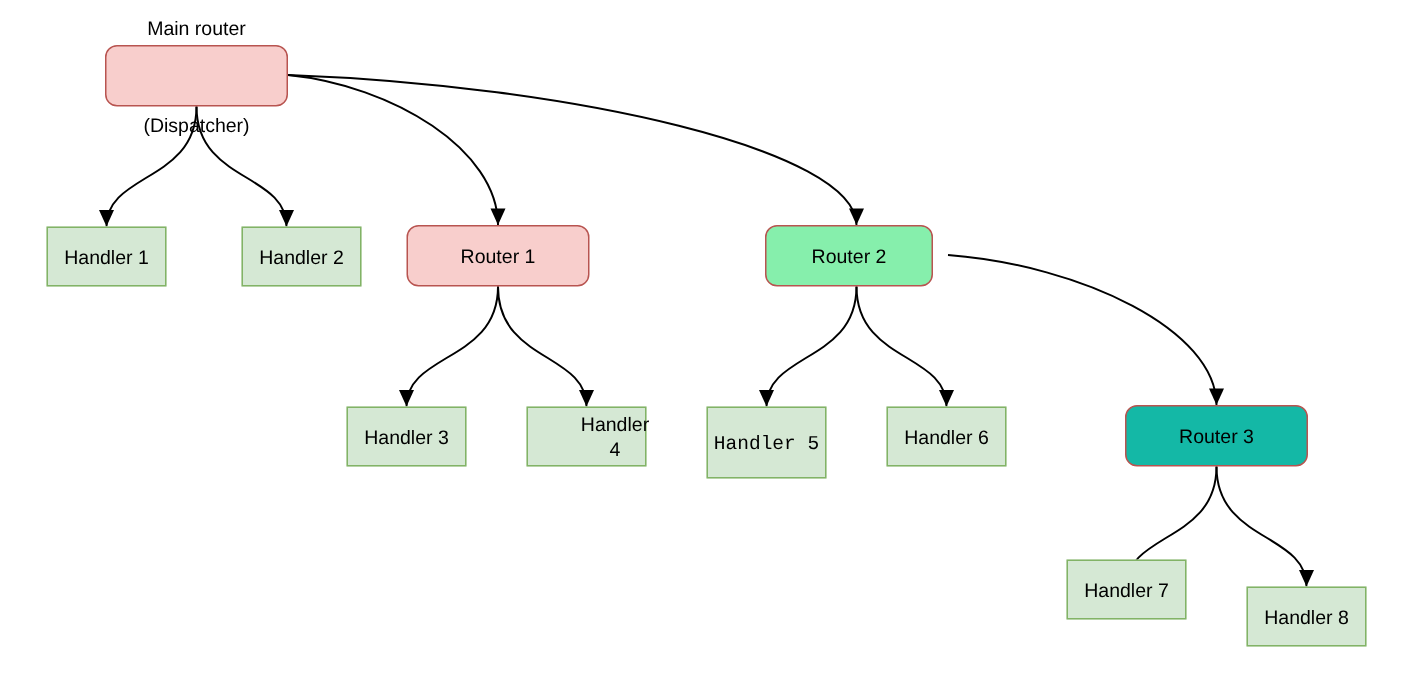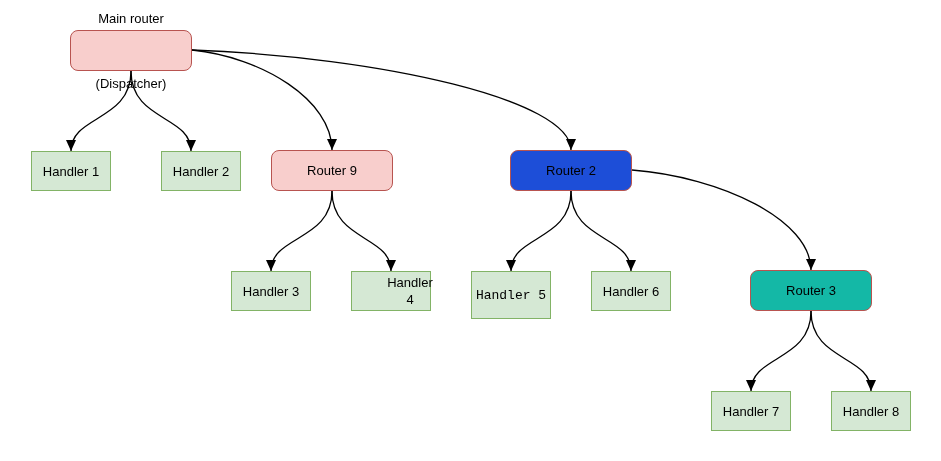--- a/index.html
+++ b/index.html
@@ -77,40 +77,40 @@
         <div>Main router</div>
         <div>(Dispatcher)</div>
       </div>
       <div class="node handler" style="left: 31px; top: 151px; width: 80px; height: 40px; background: rgb(213, 232, 212); border: 1.3px solid rgb(130, 179, 102); color: rgb(0, 0, 0);">
         <div>Handler 1</div>
       </div>
       <div class="node handler" style="left: 161px; top: 151px; width: 80px; height: 40px; background: rgb(213, 232, 212); border: 1.3px solid rgb(130, 179, 102); color: rgb(0, 0, 0);">
         <div>Handler 2</div>
       </div>
       <div class="node router" style="left: 271px; top: 150px; width: 122px; height: 41px; background: rgb(248, 206, 204); border: 1.3px solid rgb(184, 84, 80); color: rgb(0, 0, 0);">
-        <div>Router 9</div>
+        <div>Router 1</div>
       </div>
-      <div class="node router" style="left: 510px; top: 150px; width: 122px; height: 41px; background: #1d4ed8; border: 1.3px solid rgb(184, 84, 80); color: rgb(0, 0, 0);">
+      <div class="node router" style="left: 510px; top: 150px; width: 112px; height: 41px; background: #86efac; border: 1.3px solid rgb(184, 84, 80); color: rgb(0, 0, 0);">
         <div>Router 2</div>
       </div>
       <div class="node handler" style="left: 231px; top: 271px; width: 80px; height: 40px; background: rgb(213, 232, 212); border: 1.3px solid rgb(130, 179, 102); color: rgb(0, 0, 0);">
         <div>Handler 3</div>
       </div>
       <div class="node handler" style="left: 351px; top: 271px; width: 80px; height: 40px; background: rgb(213, 232, 212); border: 1.3px solid rgb(130, 179, 102); color: rgb(0, 0, 0); padding-left: 38px;">
         <div>Handler 4</div>
       </div>
       <div class="node handler" style="left: 471px; top: 271px; width: 80px; height: 48px; background: rgb(213, 232, 212); border: 1.3px solid rgb(130, 179, 102); color: rgb(0, 0, 0); font-family: Liberation Mono, monospace;">
         <div>Handler 5</div>
       </div>
       <div class="node handler" style="left: 591px; top: 271px; width: 80px; height: 40px; background: rgb(213, 232, 212); border: 1.3px solid rgb(130, 179, 102); color: rgb(0, 0, 0);">
         <div>Handler 6</div>
       </div>
       <div class="node router" style="left: 750px; top: 270px; width: 122px; height: 41px; background: #14b8a6; border: 1.3px solid rgb(184, 84, 80); color: rgb(0, 0, 0);">
         <div>Router 3</div>
       </div>
-      <div class="node handler" style="left: 711px; top: 391px; width: 80px; height: 40px; background: rgb(213, 232, 212); border: 1.3px solid rgb(130, 179, 102); color: rgb(0, 0, 0);">
+      <div class="node handler" style="left: 711px; top: 373px; width: 80px; height: 40px; background: rgb(213, 232, 212); border: 1.3px solid rgb(130, 179, 102); color: rgb(0, 0, 0);">
         <div>Handler 7</div>
       </div>
       <div class="node handler" style="left: 831px; top: 391px; width: 80px; height: 40px; background: rgb(213, 232, 212); border: 1.3px solid rgb(130, 179, 102); color: rgb(0, 0, 0);">
         <div>Handler 8</div>
       </div>
     </div>
 </div>
 
 </body></html>

